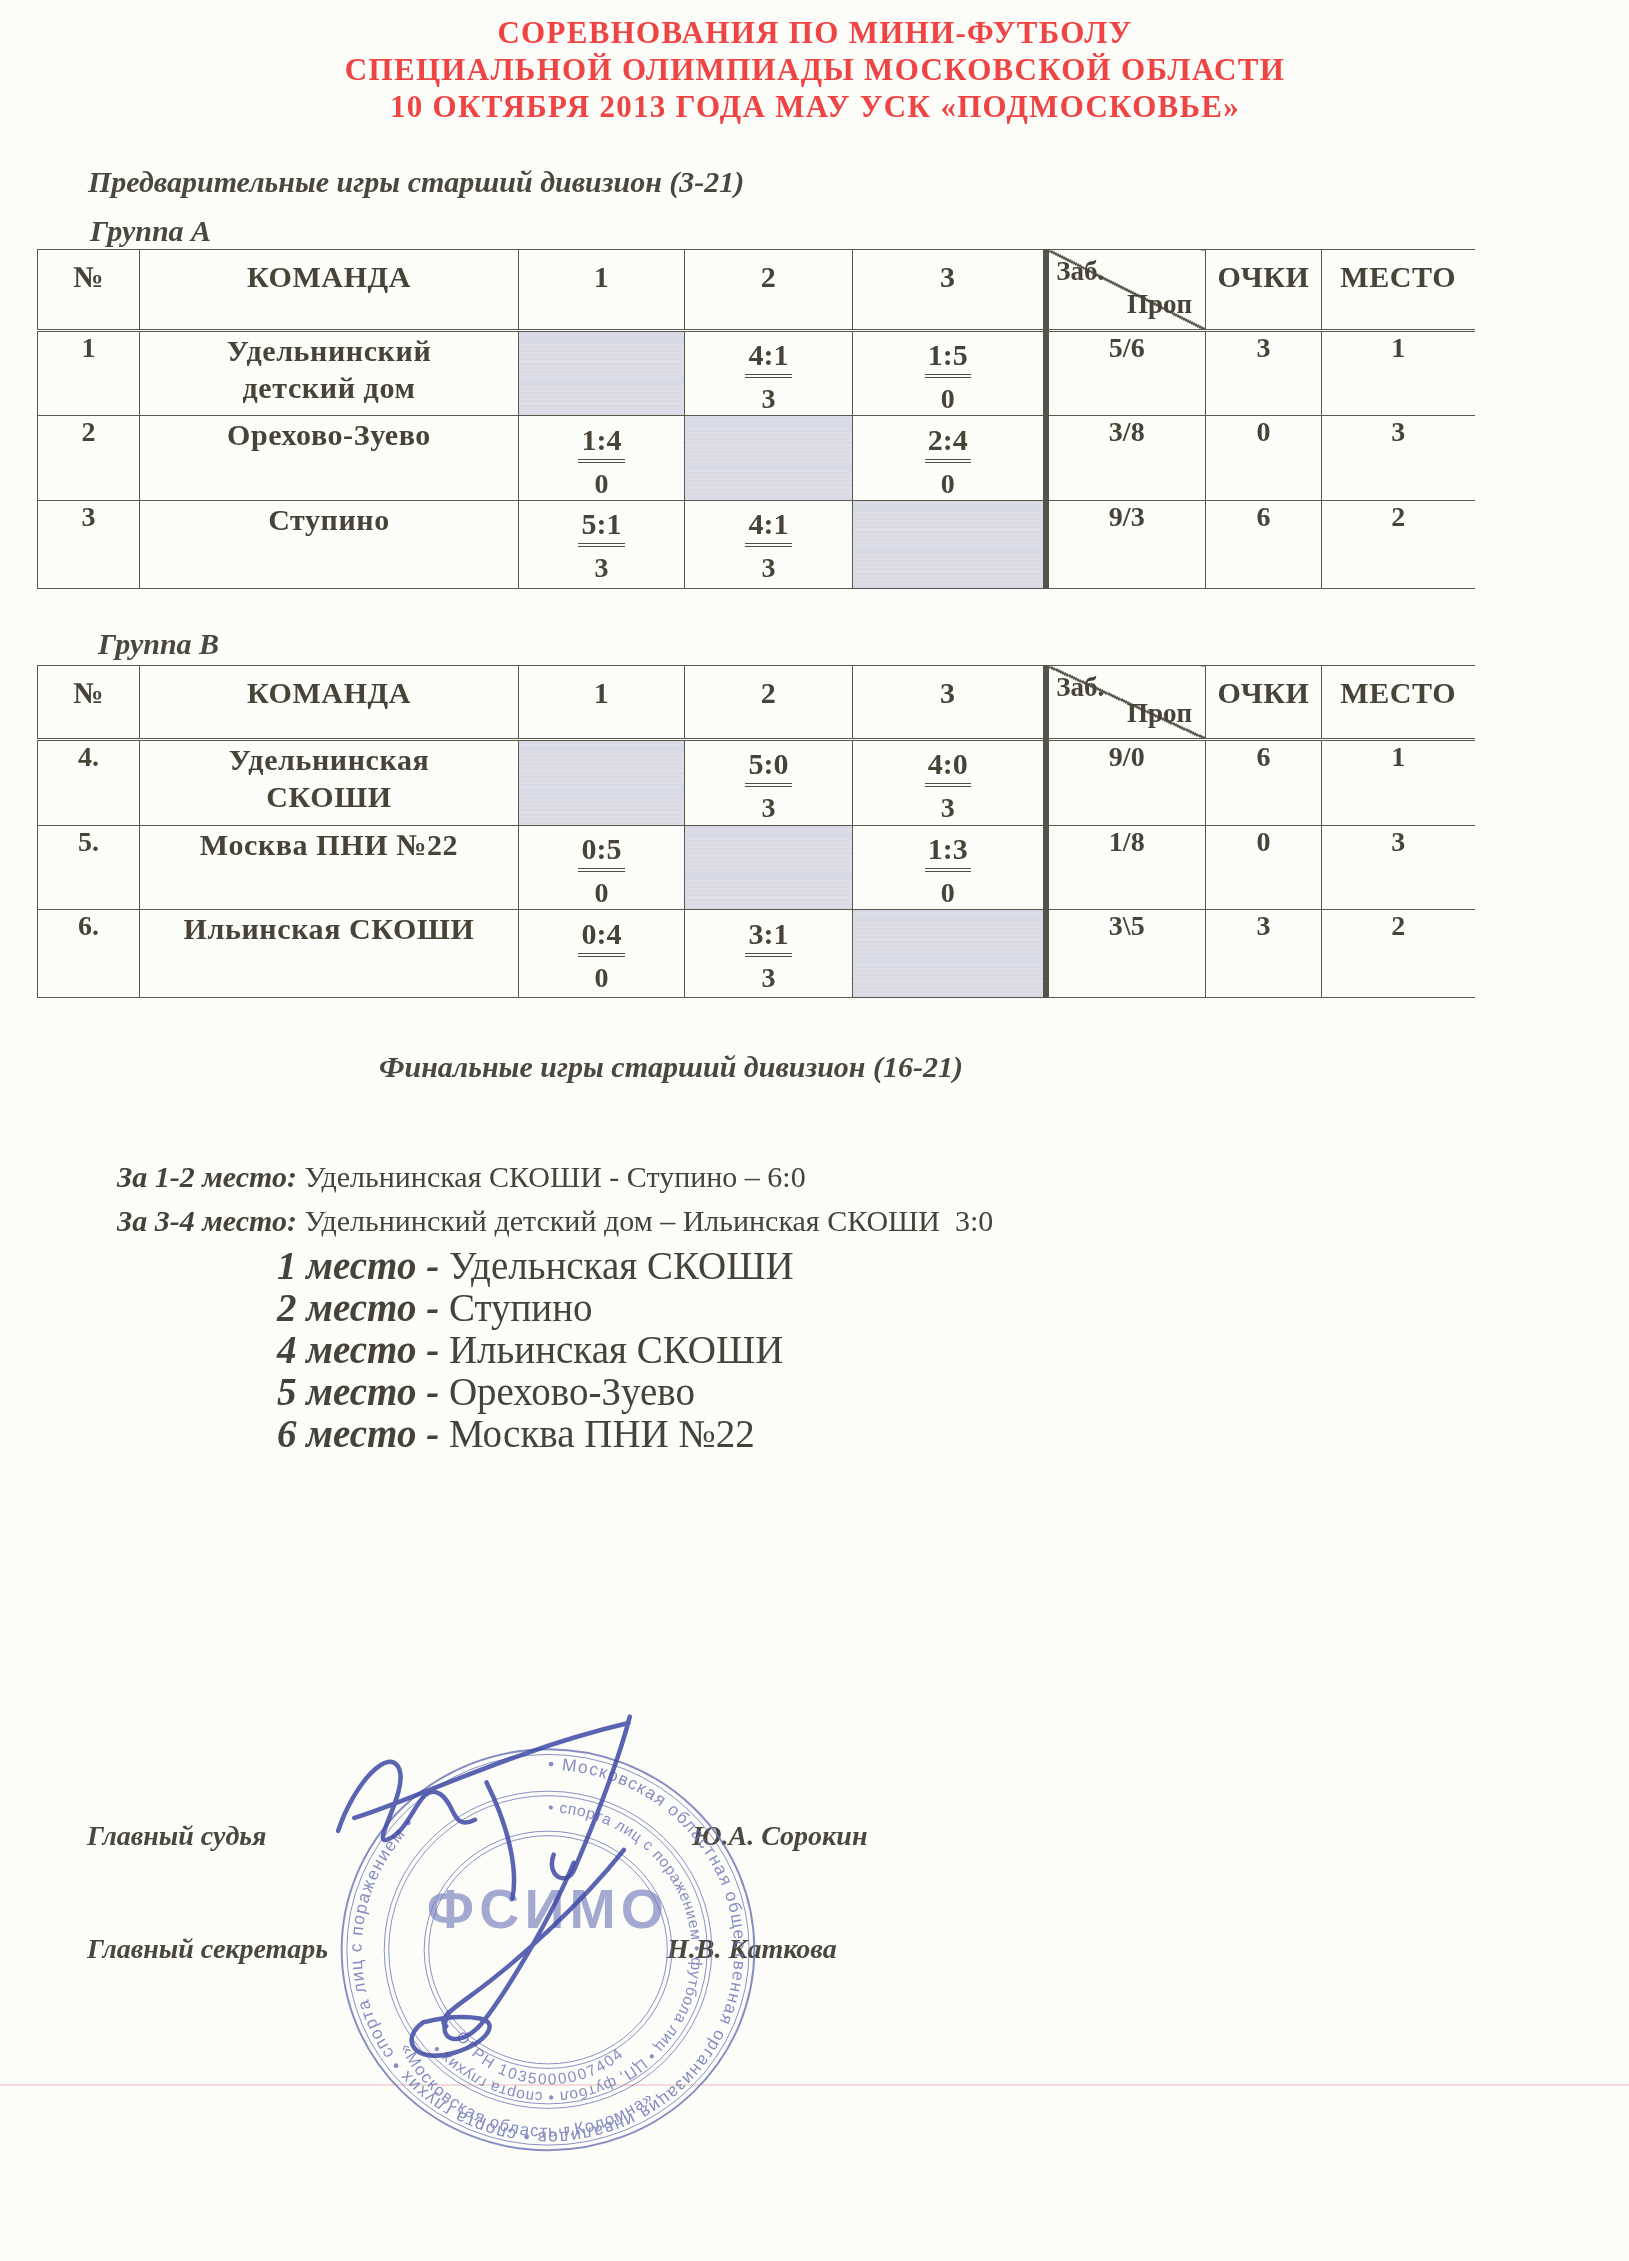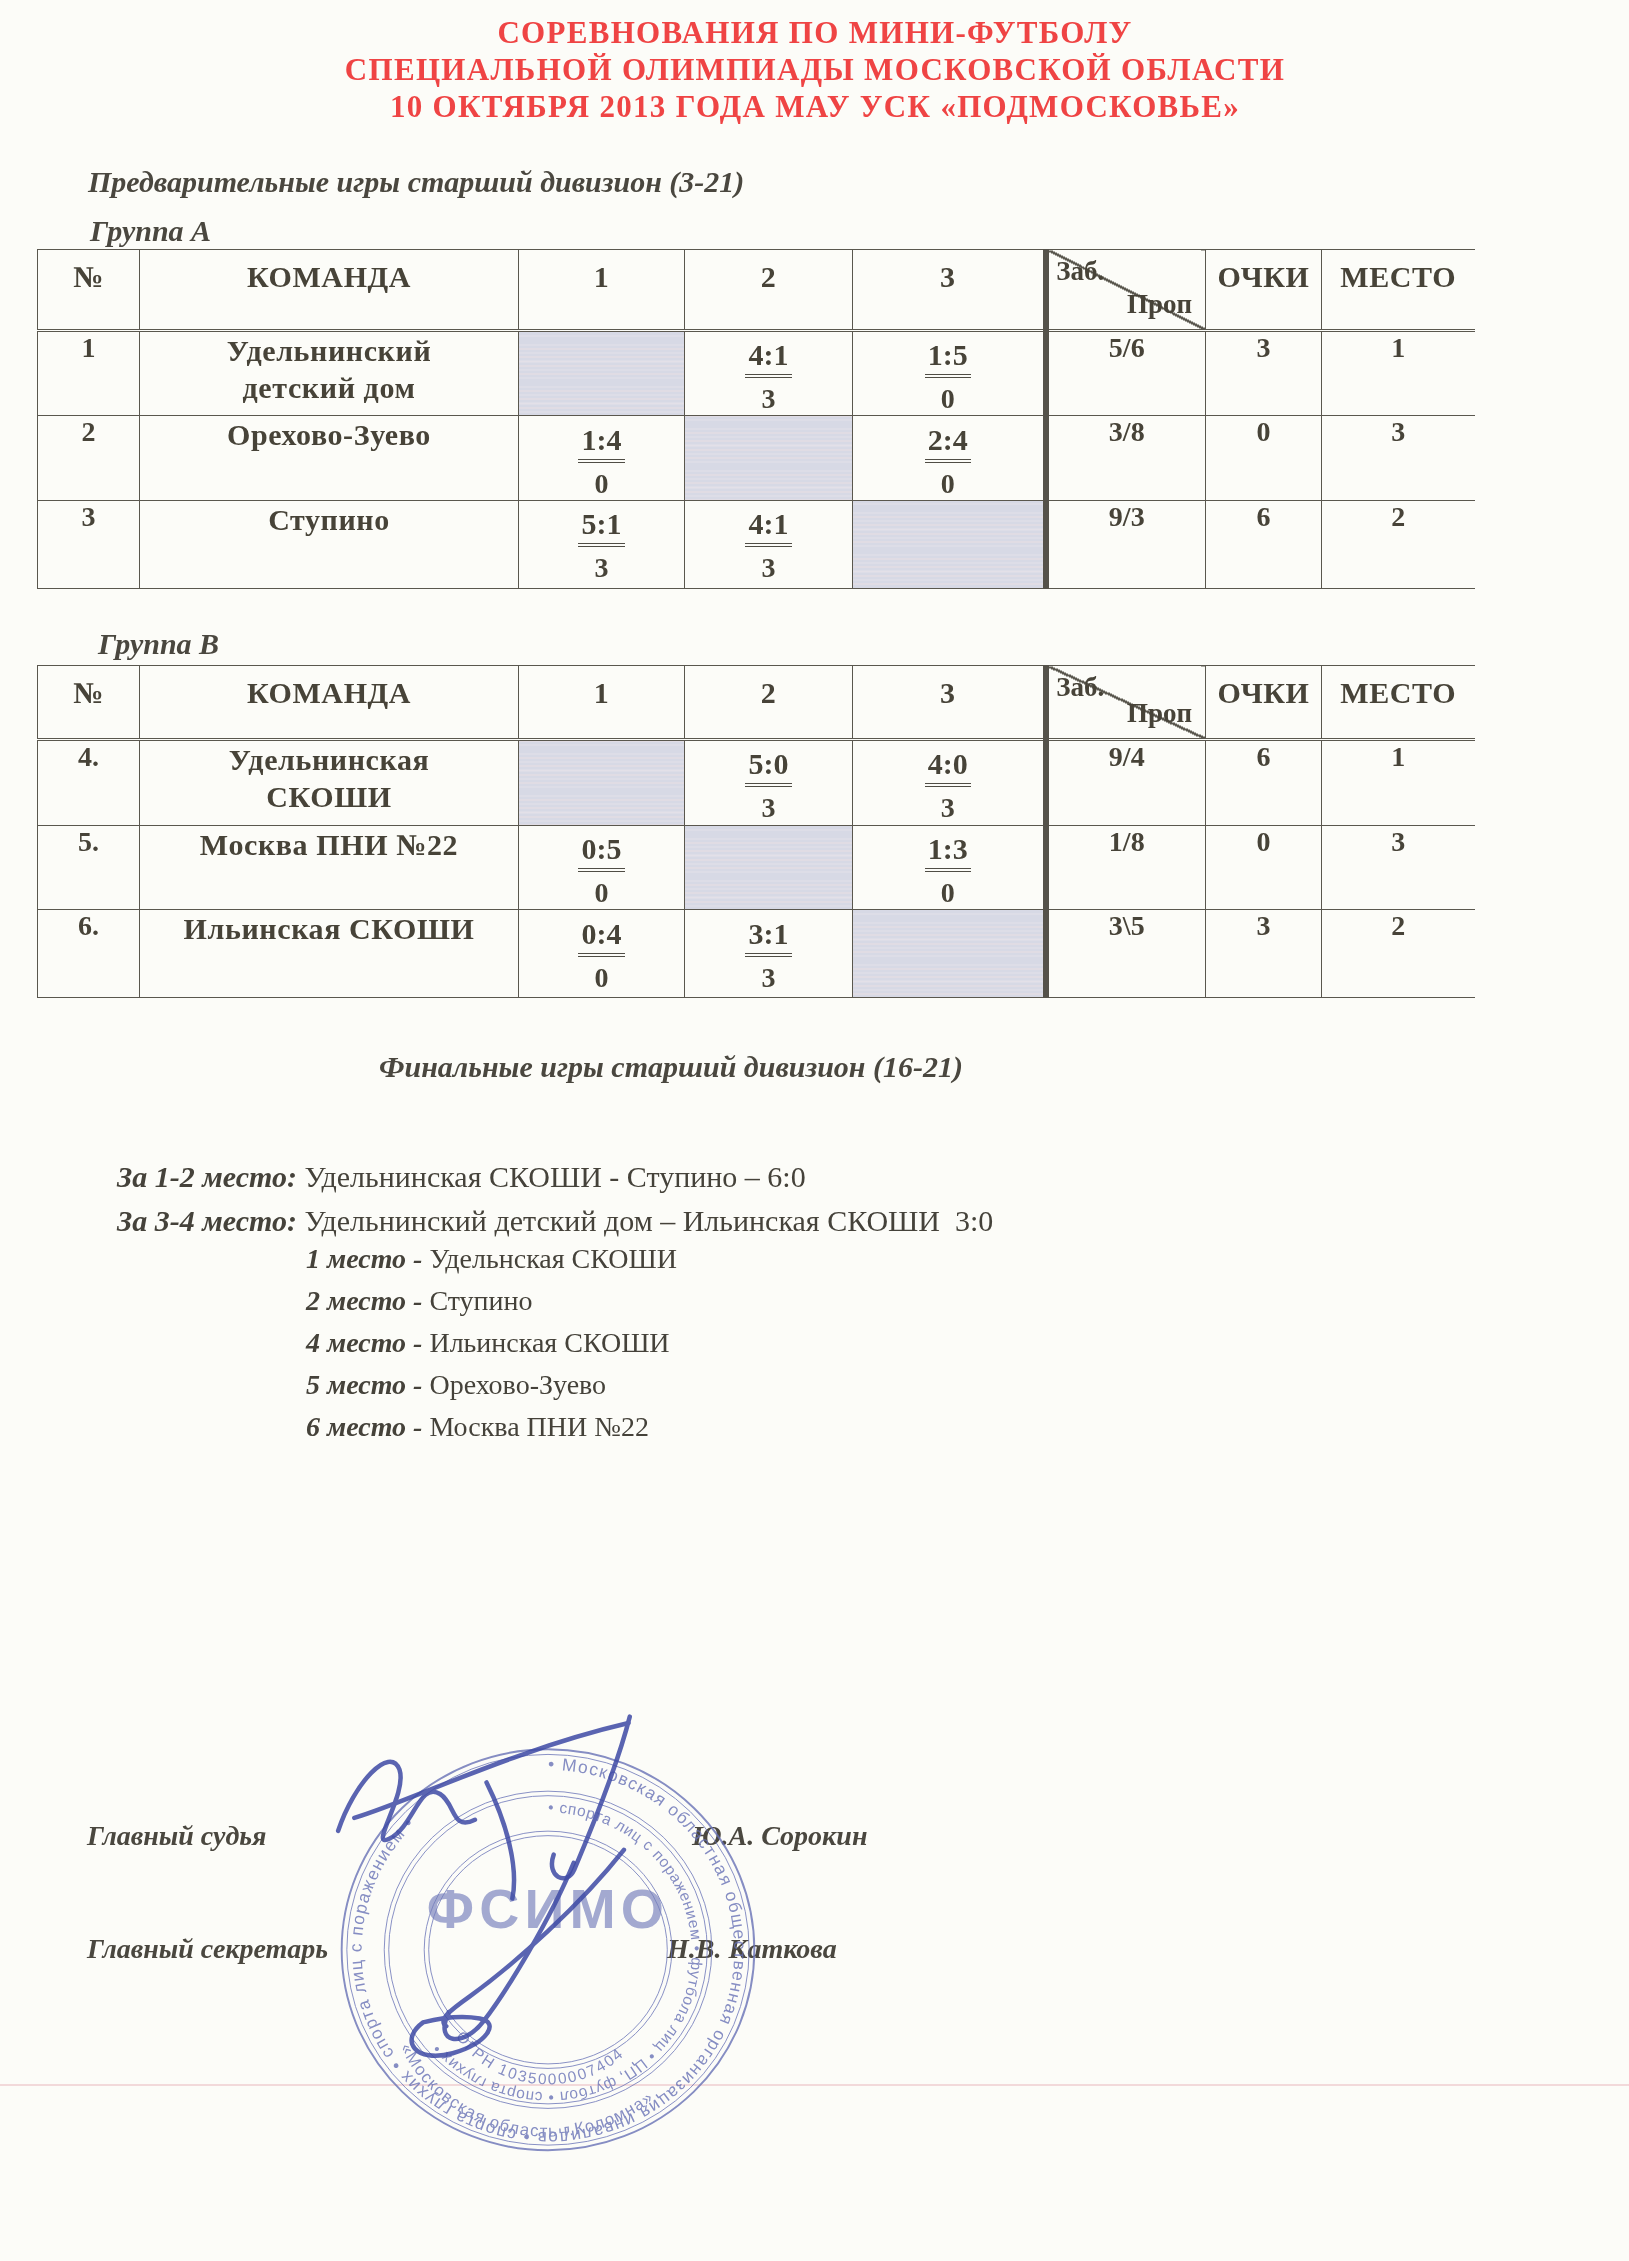--- a/index.html
+++ b/index.html
@@ -48,21 +48,21 @@
       #d8dae6 0px,#d8dae6 3.2px,#e4e1e8 3.2px,#e4e1e8 4.5px,#d8dae6 4.5px,#d8dae6 7.7px,#ead fe 7.7px),
     #d8dae6;}
   td.shade{background:repeating-linear-gradient(180deg,
       #d7d9e5 0px,#d7d9e5 3.2px,#e3e0e8 3.2px,#e3e0e8 4.5px,#d7d9e5 4.5px,#d7d9e5 7.7px,#e9dee3 7.7px,#e9dee3 8.4px);}
 
   .match-line{position:absolute;left:87px;font-size:30px;white-space:pre;}
   .match-line .lbl{font-weight:bold;font-style:italic;}
   .m12{top:1126px;} .m34{top:1170px;}
 
   .placements{position:absolute;left:277px;top:1243px;}
-  .placement-row{height:42px;font-size:28px;white-space:pre;margin-left:29px;}
+  .placement-row{height:42px;font-size:39px;white-space:pre;}
   .placement-row .lbl{font-weight:bold;font-style:italic;}
 
   .sig-label{position:absolute;font-size:28px;font-weight:bold;font-style:italic;color:#4a473f;}
   .sig-name{position:absolute;font-size:28px;font-weight:bold;font-style:italic;color:#4a473f;}
   .judge-lbl{top:1820px;left:87px;} .judge-name{top:1820px;left:692px;}
   .secr-lbl{top:1933px;left:87px;} .secr-name{top:1933px;left:667px;}
 
   .stamp{position:absolute;left:332px;top:1740px;opacity:.88;}
   .sig-svg{position:absolute;}
   .sig1{left:293px;top:1705px;}
@@ -245,21 +245,21 @@
               <span class="s">5:0</span>
               <span class="p">3</span>
             </div>
           </td>
       <td>
             <div class="sc">
               <span class="s">4:0</span>
               <span class="p">3</span>
             </div>
           </td>
-      <td class="val zcol">9/4</td>
+      <td class="val zcol">9/0</td>
       <td class="val">6</td>
       <td class="val lastcol">1</td>
     </tr>
     <tr class="rh-b2">
       <td class="num">5.</td>
       <td class="team">
             <div>Москва ПНИ №22</div>
           </td>
       <td>
             <div class="sc">

